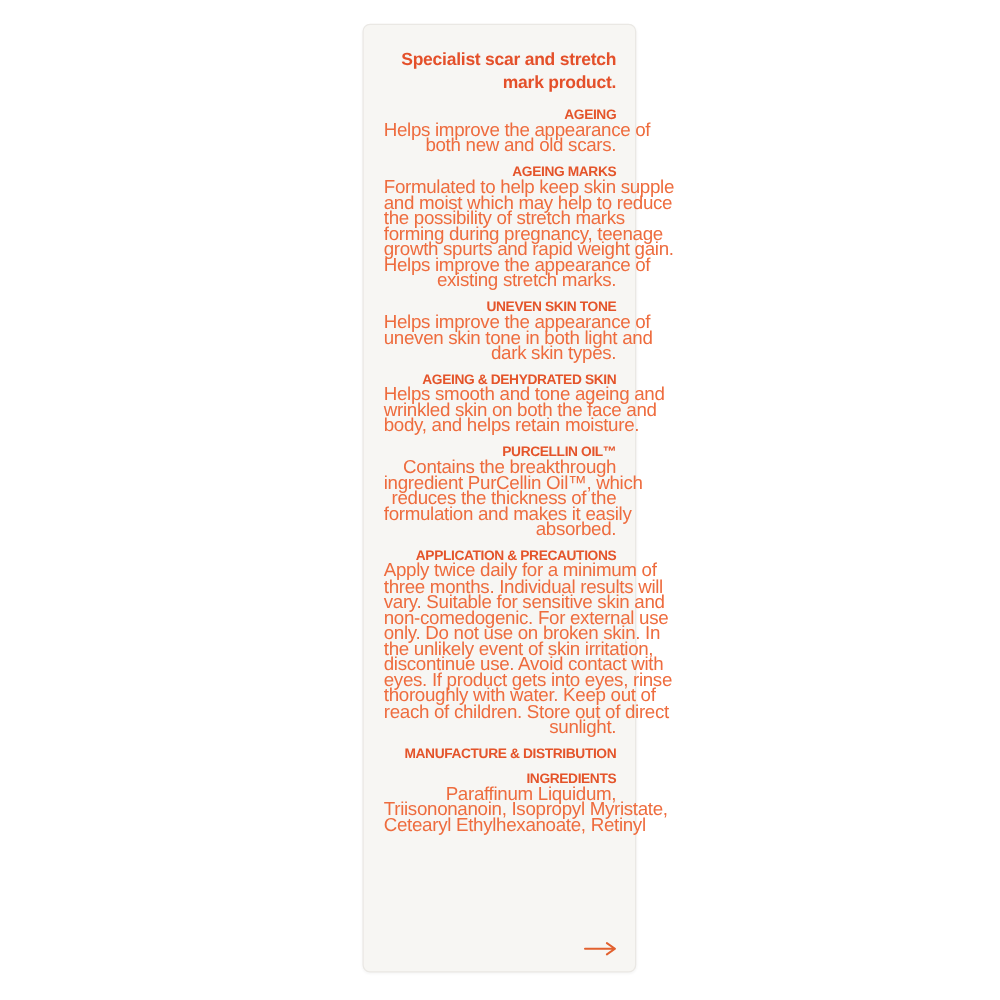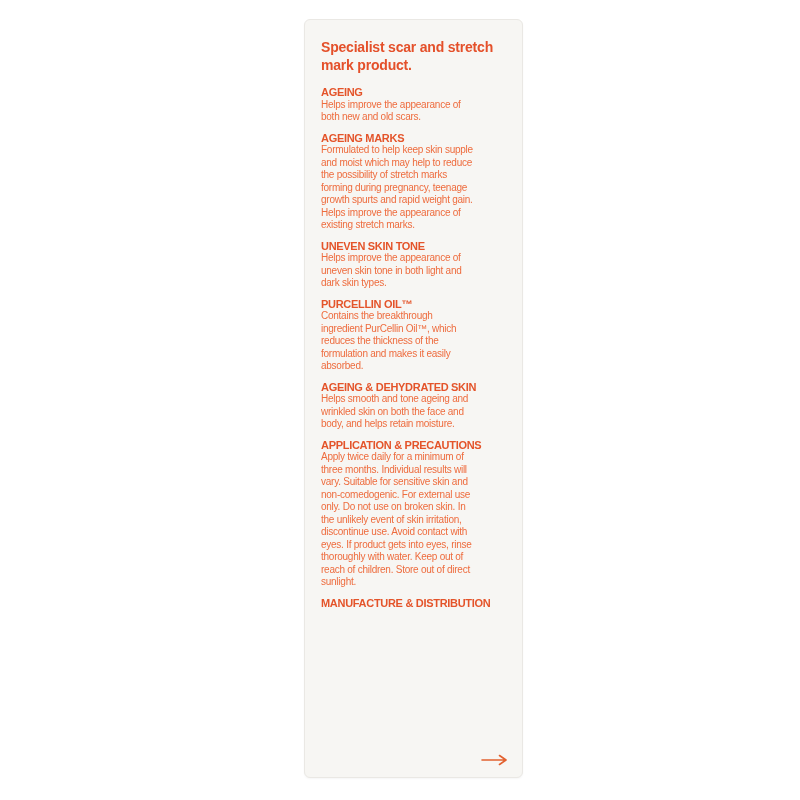--- a/index.html
+++ b/index.html
@@ -9,27 +9,28 @@
     font-family: "Liberation Sans", sans-serif;
     overflow: hidden;
   }
   .stage {
     position: relative;
     width: 800px; height: 800px;
     background: #ffffff;
   }
   .panel {
     position: absolute;
-    left: 304px; top: 19px;
+    left: 290px; top: 19px;
     width: 219px; height: 759px;
     background: #f7f6f3;
     border: 1px solid #eae8e4;
     border-radius: 6px;
     box-shadow: 0 1px 2px rgba(0,0,0,0.04);
     padding: 19px 15px 12px 16px;
+    text-align: right;
   }
   .panel-title {
     color: #e4502a;
     font-weight: bold;
     font-size: 14px;
     line-height: 17.5px;
     letter-spacing: -0.2px;
     white-space: pre-line;
     margin-bottom: 12px;
   }
@@ -37,21 +38,21 @@
   .section-heading {
     color: #e4542a;
     font-weight: bold;
     font-size: 11px;
     line-height: 12.5px;
     letter-spacing: -0.3px;
     white-space: pre;
   }
   .section-body {
     color: #ee6c3e;
-    font-size: 10px;
+    font-size: 15px;
     line-height: 12.5px;
     letter-spacing: -0.25px;
     white-space: pre;
   }
   .panel-footer {
     position: absolute;
     right: 14px; bottom: 9px;
     width: 30px; height: 14px;
     display: flex;
     align-items: center;
@@ -85,33 +86,33 @@
     </div>
 
     <div class="section">
       <div class="section-heading">UNEVEN SKIN TONE</div>
       <div class="section-body">Helps improve the appearance of
 uneven skin tone in both light and
 dark skin types.</div>
     </div>
 
     <div class="section">
+      <div class="section-heading">AGEING &amp; DEHYDRATED SKIN</div>
+      <div class="section-body">Helps smooth and tone ageing and
+wrinkled skin on both the face and
+body, and helps retain moisture.</div>
+    </div>
+
+    <div class="section">
       <div class="section-heading">PURCELLIN OIL™</div>
       <div class="section-body">Contains the breakthrough
 ingredient PurCellin Oil™, which
 reduces the thickness of the
 formulation and makes it easily
 absorbed.</div>
-    </div>
-
-    <div class="section">
-      <div class="section-heading">AGEING &amp; DEHYDRATED SKIN</div>
-      <div class="section-body">Helps smooth and tone ageing and
-wrinkled skin on both the face and
-body, and helps retain moisture.</div>
     </div>
 
     <div class="section">
       <div class="section-heading">APPLICATION &amp; PRECAUTIONS</div>
       <div class="section-body">Apply twice daily for a minimum of
 three months. Individual results will
 vary. Suitable for sensitive skin and
 non-comedogenic. For external use
 only. Do not use on broken skin. In
 the unlikely event of skin irritation,
@@ -119,20 +120,26 @@
 eyes. If product gets into eyes, rinse
 thoroughly with water. Keep out of
 reach of children. Store out of direct
 sunlight.</div>
     </div>
 
     <div class="section">
       <div class="section-heading">MANUFACTURE &amp; DISTRIBUTION</div>
     </div>
 
+    <div class="section">
+      <div class="section-heading">INGREDIENTS</div>
+      <div class="section-body">Paraffinum Liquidum,
+Triisononanoin, Isopropyl Myristate,
+Cetearyl Ethylhexanoate, Retinyl</div>
+    </div>
 
     <div class="panel-footer">
       <span aria-label="arrow-right">
         <svg width="27" height="12" viewBox="0 0 27 12" aria-hidden="true">
           <path d="M1 6 H24 M18.5 1.5 L25 6 L18.5 10.5" fill="none" stroke="#e2612f" stroke-width="1.6" stroke-linecap="round" stroke-linejoin="round"></path>
         </svg>
       </span>
     </div>
 
   </div>

